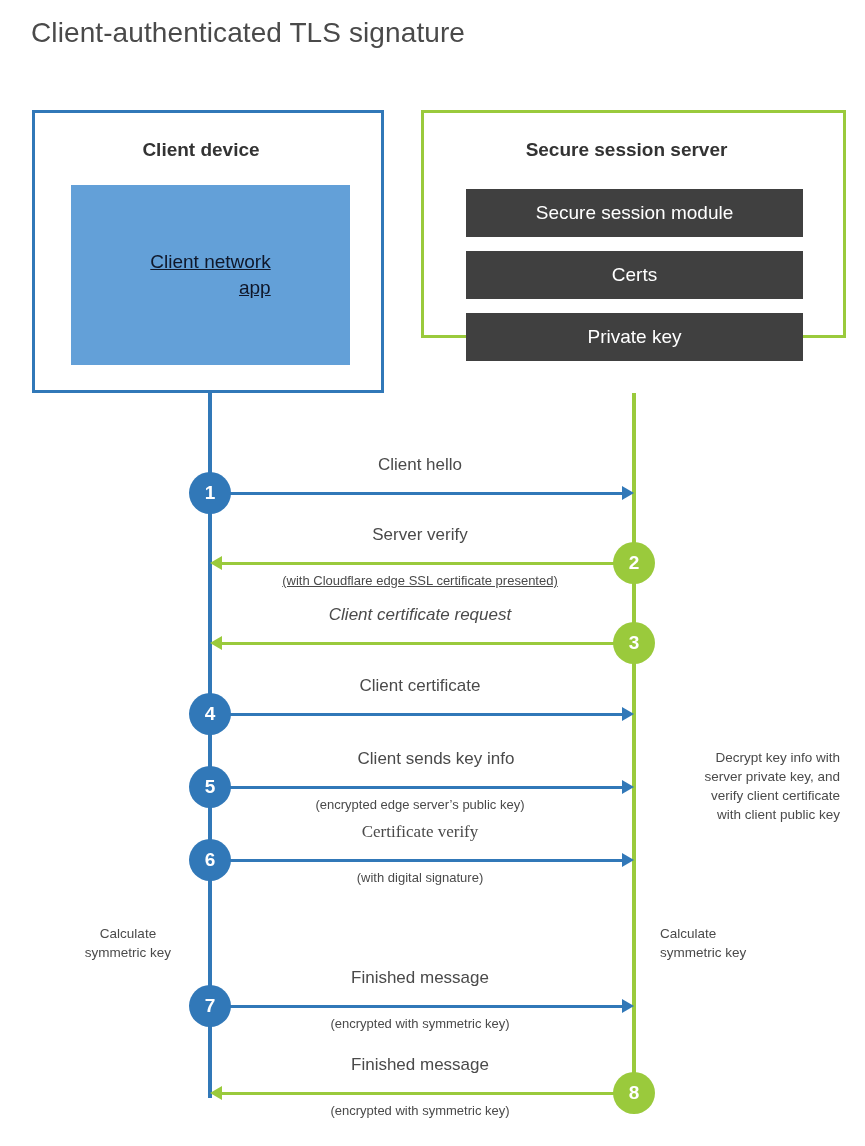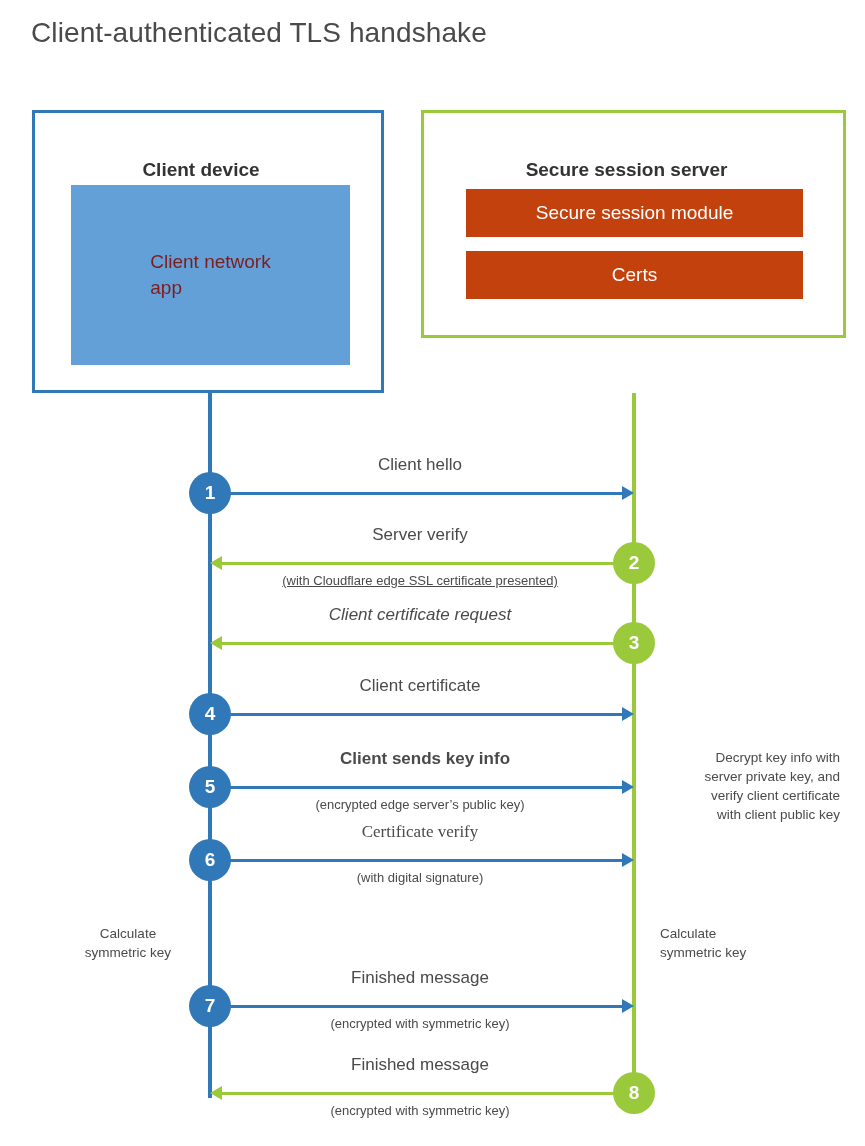--- a/index.html
+++ b/index.html
@@ -53,49 +53,49 @@
   }
   .participant-title {
     position: absolute;
     left: 0;
     right: 14px;
     top: 26px;
     text-align: center;
     font-size: 19px;
     font-weight: bold;
     color: #333333;
-    margin-top: 20px;
   }
 
   
   #client-app-block {
     position: absolute;
     left: 36px;
     top: 72px;
     width: 279px;
     height: 180px;
     background: #63A0D8;
     display: flex;
     align-items: center;
     justify-content: center;
   }
   #client-app-label {
-    color: #7f1d1d;
+    color: #0f172a;
     font-size: 19px;
     line-height: 1.35;
-    text-align: left;
+    text-align: right;
     white-space: pre-line;
+    text-decoration: underline;
   }
 
   .server-block {
     position: absolute;
     left: 42px;
     width: 337px;
     height: 48px;
-    background: #c2410c;
+    background: #404040;
     display: flex;
     align-items: center;
     justify-content: center;
   }
   .server-block-label {
     color: #ffffff;
     font-size: 19px;
     text-align: center;
   }
   #server-block-0 { top: 76px; }
@@ -206,38 +206,41 @@
     top: 924px;
     width: 170px;
     text-align: left;
   }
 </style>
 </head>
 <body>
 
 <div id="canvas">
 
-  <div id="diagram-title">Client-authenticated TLS handshake</div>
+  <div id="diagram-title">Client-authenticated TLS signature</div>
 
   <div id="client-device-box" class="participant-box">
     <div class="participant-title">Client device</div>
     <div id="client-app-block">
       <div id="client-app-label">Client network
 app</div>
     </div>
   </div>
 
   <div id="secure-server-box" class="participant-box">
     <div class="participant-title">Secure session server</div>
     <div id="server-block-0" class="server-block">
       <div class="server-block-label">Secure session module</div>
     </div>
     <div id="server-block-1" class="server-block">
       <div class="server-block-label">Certs</div>
     </div>
+    <div id="server-block-2" class="server-block">
+      <div class="server-block-label">Private key</div>
+    </div>
   </div>
 
   <div id="client-lifeline" class="lifeline"></div>
   <div id="server-lifeline" class="lifeline"></div>
 
   <div class="message" style="top:493px;">
     <div class="msg-line blue" style="left:210px; width:420px;"></div>
     <div class="msg-arrow right blue" style="left:622px;"></div>
     <div class="msg-label" style="left:210px;">Client hello</div>
   </div>
@@ -261,21 +264,21 @@
   <div class="message" style="top:714px;">
     <div class="msg-line blue" style="left:210px; width:420px;"></div>
     <div class="msg-arrow right blue" style="left:622px;"></div>
     <div class="msg-label" style="left:210px;">Client certificate</div>
   </div>
   <div class="step-circle blue" style="left:189px; top:693px;">4</div>
 
   <div class="message" style="top:787px;">
     <div class="msg-line blue" style="left:210px; width:420px;"></div>
     <div class="msg-arrow right blue" style="left:622px;"></div>
-    <div class="msg-label" style="left:215px;font-weight:bold;">Client sends key info</div>
+    <div class="msg-label" style="left:226px;">Client sends key info</div>
     <div class="msg-sublabel" style="left:210px;">(encrypted edge server’s public key)</div>
   </div>
   <div class="step-circle blue" style="left:189px; top:766px;">5</div>
 
   <div class="message" style="top:860px;">
     <div class="msg-line blue" style="left:210px; width:420px;"></div>
     <div class="msg-arrow right blue" style="left:622px;"></div>
     <div class="msg-label" style="left:210px;font-family:Liberation Serif, serif;">Certificate verify</div>
     <div class="msg-sublabel" style="left:210px;">(with digital signature)</div>
   </div>

